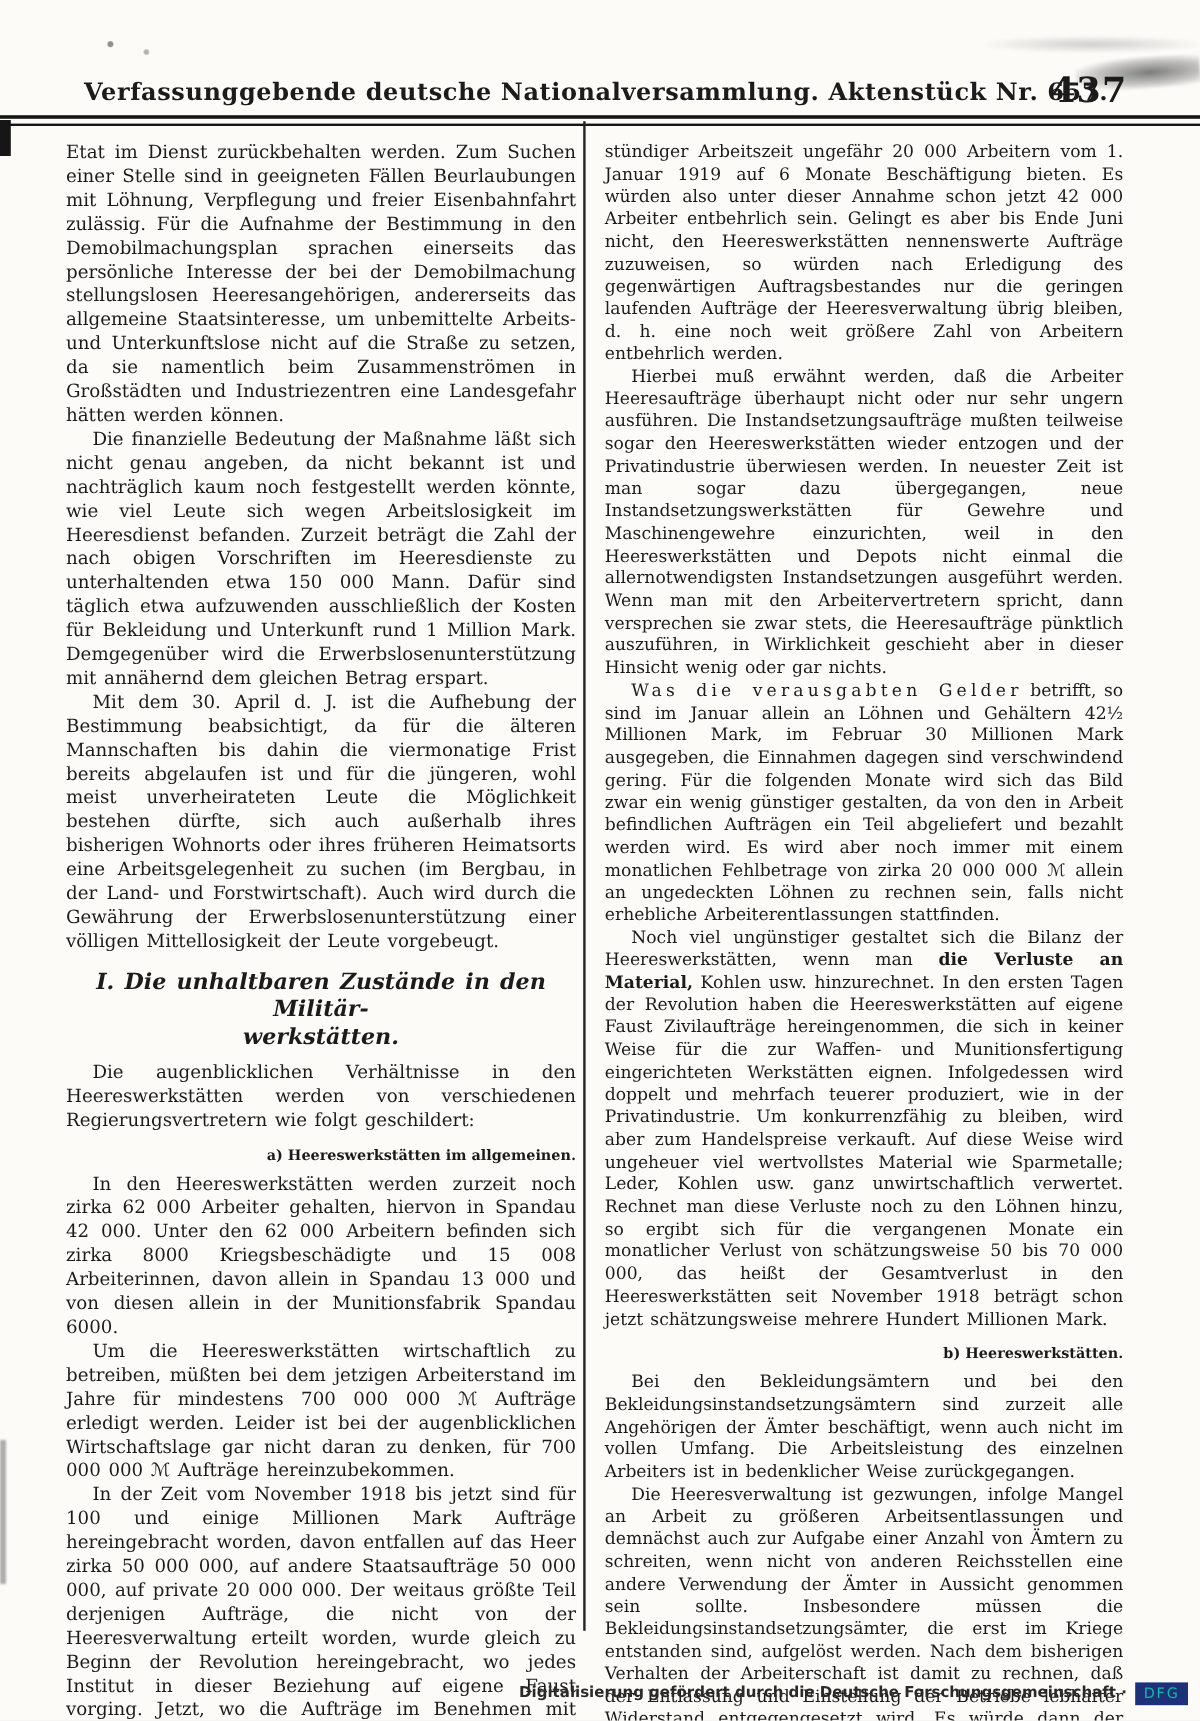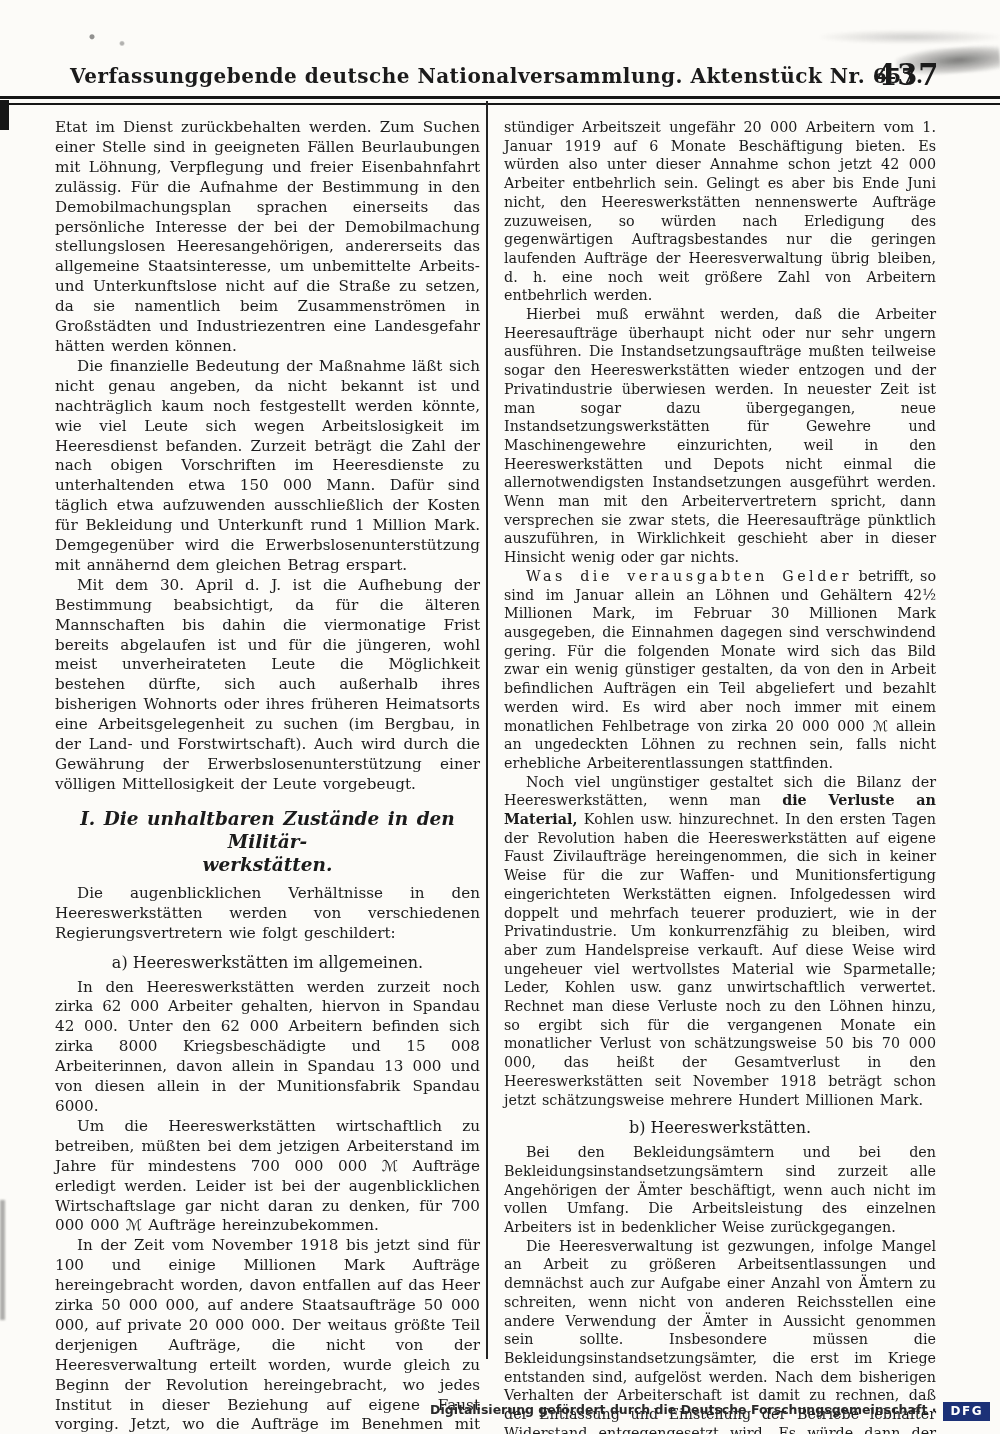--- a/index.html
+++ b/index.html
@@ -36,35 +36,35 @@
   .col{position:absolute;top:118px;text-align:justify;}
   .col-left{left:55px;width:425px;font-size:15.2px;line-height:19.9px;}
   .col-right{left:504px;width:432px;font-size:14.3px;line-height:18.7px;}
   .para{margin:0;word-spacing:1.5px;}
   .indent{text-indent:22px;}
   .section-heading{
     margin:12px 0 8px;text-align:center;font-weight:bold;
     font-size:18.5px;line-height:23px;white-space:pre-line;word-spacing:2px;font-style:italic;
   }
   .sub-heading{
-    margin:9px 0 5px;text-align:center;font-weight:normal;
-    font-size:16px;line-height:20px;
+    margin:9px 0 5px;text-align:right;font-weight:bold;
+    font-size:12px;line-height:20px;
   }
   .gesperrt{letter-spacing:3.5px;word-spacing:6px;margin-top:20px;}
   .bold{font-weight:bold;}
   
   .footer{
     position:absolute;top:1402px;right:10px;
     display:flex;gap:7px;
     font-family:"DejaVu Sans","Liberation Sans",sans-serif;
     font-size:12.5px;font-weight:bold;color:#2a2a2a;
   }
   .dfg-logo{
     display:inline-block;padding:2px 7px 3px;
-    color:#ffffff;font-size:12px;font-weight:bold;letter-spacing:1.5px;
+    color:#14b8a6;font-size:12px;font-weight:normal;letter-spacing:1.5px;
     font-family:"DejaVu Sans","Liberation Sans",sans-serif;
   }
   
   .artifact{position:absolute;pointer-events:none;}
   .smudge-top-right{
     top:48px;left:896px;width:104px;height:26px;
     background:radial-gradient(ellipse at 60% 50%, rgba(20,20,20,0.55), rgba(60,60,60,0.25) 55%, rgba(120,120,120,0) 80%);
     filter:blur(1px);transform:rotate(-4deg);
   }
   .smudge-top-right2{

